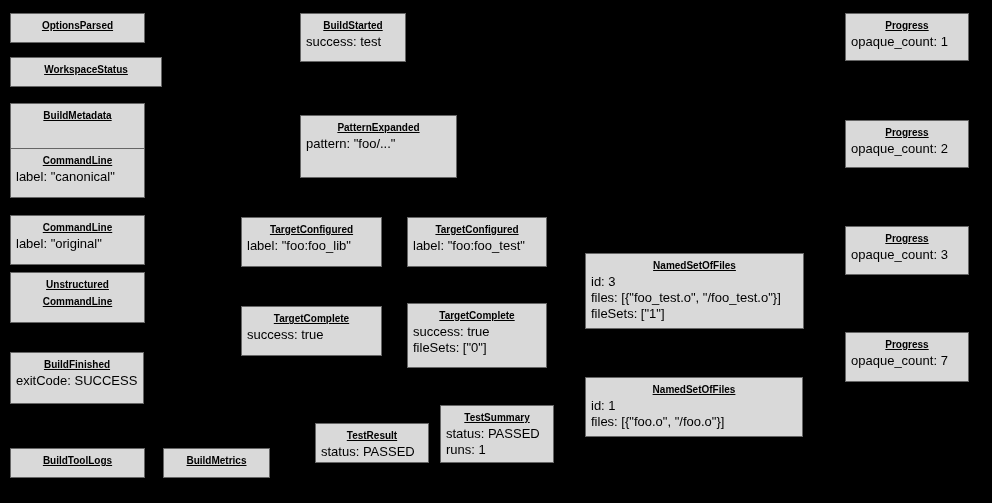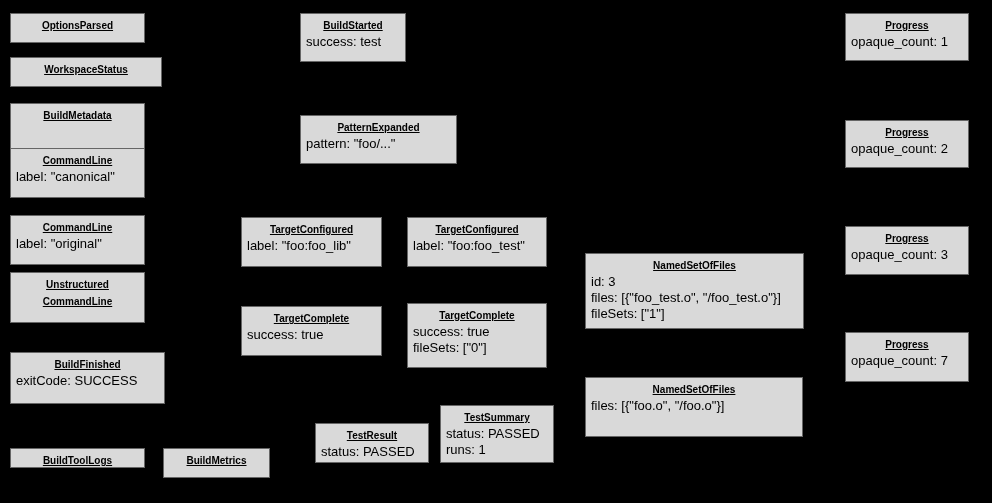--- a/index.html
+++ b/index.html
@@ -63,39 +63,39 @@
   <div class="node" style="left:10px;top:215px;width:135px;height:50px">
     <div class="t">CommandLine</div>
     <div class="l">label: "original"</div>
   </div>
 
   <div class="node" style="left:10px;top:272px;width:135px;height:51px">
     <div class="t">Unstructured</div>
     <div class="t">CommandLine</div>
   </div>
 
-  <div class="node" style="left:10px;top:352px;width:155px;height:52px">
+  <div class="node" style="left:10px;top:352px;width:134px;height:52px">
     <div class="t">BuildFinished</div>
     <div class="l">exitCode: SUCCESS</div>
   </div>
 
-  <div class="node" style="left:10px;top:448px;width:135px;height:20px">
+  <div class="node" style="left:10px;top:448px;width:135px;height:30px">
     <div class="t">BuildToolLogs</div>
   </div>
 
   <div class="node" style="left:163px;top:448px;width:107px;height:30px">
     <div class="t">BuildMetrics</div>
   </div>
 
   <div class="node" style="left:300px;top:13px;width:106px;height:49px">
     <div class="t">BuildStarted</div>
     <div class="l">success: test</div>
   </div>
 
-  <div class="node" style="left:300px;top:115px;width:157px;height:49px">
+  <div class="node" style="left:300px;top:115px;width:157px;height:63px">
     <div class="t">PatternExpanded</div>
     <div class="l">pattern: "foo/..."</div>
   </div>
 
   <div class="node" style="left:241px;top:217px;width:141px;height:50px">
     <div class="t">TargetConfigured</div>
     <div class="l">label: "foo:foo_lib"</div>
   </div>
 
   <div class="node" style="left:407px;top:217px;width:140px;height:50px">
@@ -129,20 +129,21 @@
 
   <div class="node" style="left:585px;top:253px;width:219px;height:76px">
     <div class="t">NamedSetOfFiles</div>
     <div class="l">id: 3</div>
     <div class="l">files: [{"foo_test.o", "/foo_test.o"}]</div>
     <div class="l">fileSets: ["1"]</div>
   </div>
 
   <div class="node" style="left:585px;top:377px;width:218px;height:60px">
     <div class="t">NamedSetOfFiles</div>
+    <div class="l">id: 1</div>
     <div class="l">files: [{"foo.o", "/foo.o"}]</div>
   </div>
 
   <div class="node" style="left:845px;top:13px;width:124px;height:48px">
     <div class="t">Progress</div>
     <div class="l">opaque_count: 1</div>
   </div>
 
   <div class="node" style="left:845px;top:120px;width:124px;height:48px">
     <div class="t">Progress</div>

